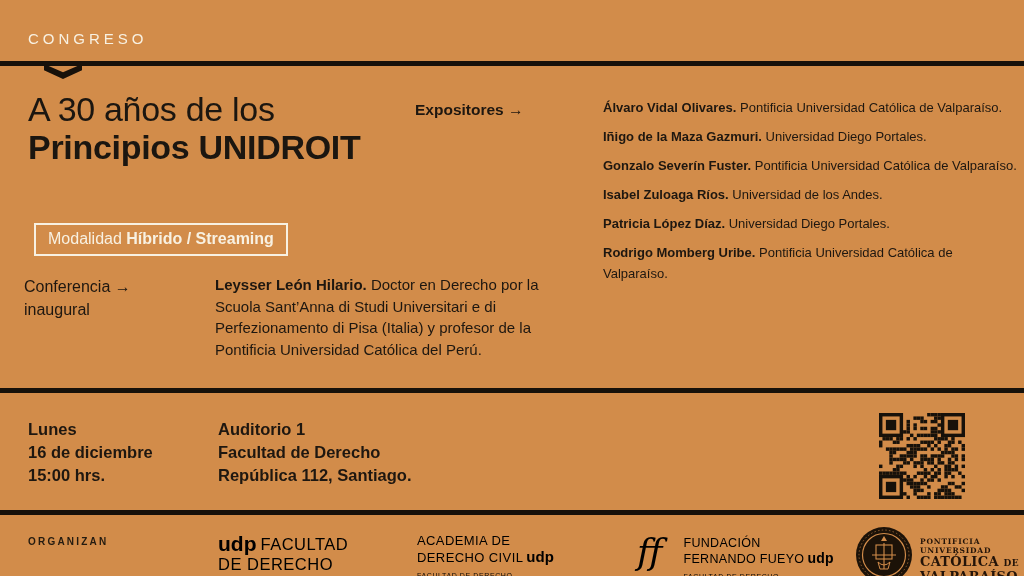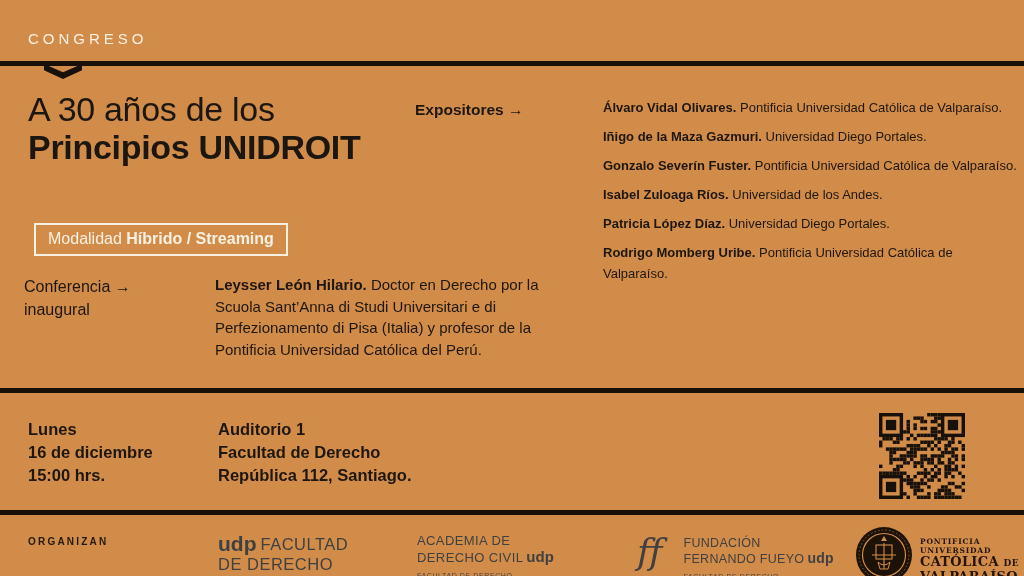--- a/index.html
+++ b/index.html
@@ -61,21 +61,21 @@
   .conf-text .speaker { font-weight: 700; text-align: center; }
 
   
   .event-date { left: 28px; top: 398px; font-size: 16.5px; line-height: 23px; font-weight: 700; }
   .event-venue { left: 218px; top: 398px; font-size: 16.5px; line-height: 23px; font-weight: 700; }
   .qr { left: 879px; top: 393px; width: 86px; height: 86px; }
 
   
   .organizan { left: 28px; top: 516px; font-size: 10px; font-weight: 600; letter-spacing: 2.2px; color: #241b10; }
 
-  .logo { color: #404040; }
+  .logo { color: #000000; }
   .udp-logo { left: 218px; top: 514px; font-size: 16.5px; line-height: 20px; letter-spacing: 0.5px; }
   .udp-logo .brand { font-weight: 700; font-size: 21px; letter-spacing: 0; margin-right: 4px; vertical-align: -1px; }
 
   .academia-logo { left: 417px; top: 513px; font-size: 13px; line-height: 16px; letter-spacing: 0.4px; }
   .academia-logo .brand { font-weight: 700; font-size: 15px; letter-spacing: 0; margin-left: 3px; }
   .logo-tiny { font-size: 7px; letter-spacing: 0.6px; margin-top: 2px; opacity: 0.95; }
 
   .fundacion-logo { left: 637px; top: 512px; display: flex; align-items: flex-start; gap: 12px; }
   .fundacion-mark { font-family: "DejaVu Serif", serif; font-style: italic; font-size: 36px; line-height: 36px; margin-right: 9px; margin-top: 2px; }
   .fundacion-text { font-size: 12.5px; line-height: 15px; letter-spacing: 0.3px; padding-top: 4px; }

